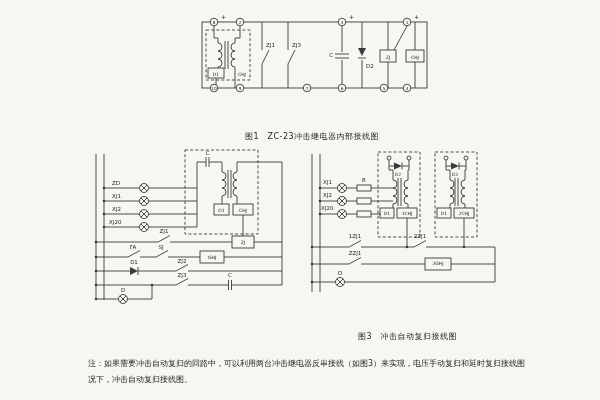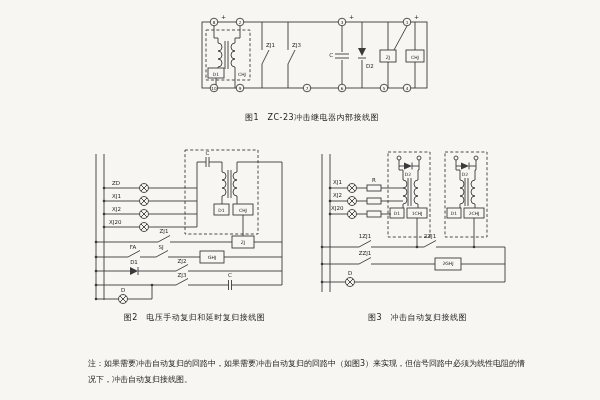--- a/index.html
+++ b/index.html
@@ -4,21 +4,21 @@
 <style>
   * { margin:0; padding:0; box-sizing:border-box; }
   html,body { width:600px; height:400px; }
   body {
     background:#f7f6f2;
     font-family:"DejaVu Sans","Liberation Sans",sans-serif;
     color:#2b2b2b; position:relative; overflow:hidden;
   }
   #page { position:absolute; inset:0; }
   .figure { position:absolute; }
-  .caption { font-size:8px; text-align:center; margin-top:0; color:#1e1e1e; letter-spacing:.5px; }
+  .caption { font-size:8px; text-align:center; margin-top:19px; color:#1e1e1e; letter-spacing:.5px; }
   #note { position:absolute; left:88px; top:356px; width:470px; font-size:8px; line-height:16px; color:#1e1e1e; }
   svg .w { stroke:#3a3a3a; stroke-width:.9; fill:none; }
   svg .dash { stroke-dasharray:3 2.2; }
   svg .ink { fill:#3a3a3a; stroke:none; }
   svg .termfill { fill:#f7f6f2; stroke:#3a3a3a; stroke-width:.9; }
   svg text { fill:#1e1e1e; font-family:"DejaVu Sans",sans-serif; }
   svg .lbl { font-size:5.5px; }
   svg .lbl-s { font-size:4.5px; }
   svg .tno { font-size:4.2px; text-anchor:middle; }
   svg .plus { font-size:6px; }
@@ -180,24 +180,23 @@
       <g>
         <rect x="118" y="109" width="24" height="12" class="w"></rect>
         <text x="130" y="117" class="lbl-s mid">GHJ</text>
       </g>
       <text x="52" y="121.5" class="lbl mid">D1</text>
       <text x="100" y="120.5" class="lbl mid">ZJ2</text>
       <text x="100" y="134.5" class="lbl mid">ZJ3</text>
       <text x="148" y="134.5" class="lbl mid">C</text>
       <text x="41" y="150" class="lbl mid">D</text>
     </svg>
-    <div class="caption">图2　电压手动复归和延时复归接线图</div>
   </section>
 
-  <section class="figure" style="left:310px;top:142px;width:215px">
+  <section class="figure" style="left:300px;top:142px;width:215px">
     <svg width="215" height="166" viewBox="0 0 215 166">
       <g>
         <path class="w" d="M12 12 V150 M20 12 V150
           M20 46 H37.5 M46.5 46 H57 M71 46 H78
           M20 59 H37.5 M46.5 59 H57 M71 59 H78
           M20 72 H37.5 M46.5 72 H57 M71 72 H78
           M78 46 H93 M78 59 H93 M78 72 H81
           M89 18 V28 H93 V38 M109 18 V28 H108 V38
           M89 24 H94 M102 24 H109 M102 20.5 V27.5
           M93 62 V66 M108 62 V66 M107 76 V105
@@ -274,17 +273,17 @@
       <g>
         <rect x="125" y="116" width="26" height="12" class="w"></rect>
         <text x="138" y="123.3" class="lbl-s mid">2GHJ</text>
       </g>
       <text x="40" y="133" class="lbl mid">D</text>
     </svg>
     <div class="caption">图3　冲击自动复归接线图</div>
   </section>
 
   <div id="note">
-    <span>注：如果需要冲击自动复归的回路中，如果需要冲击自动复归的回路中（如图3）来实现，但信号回路中必须为线性电阻的情</span><br>
+    <span>注：如果需要冲击自动复归的回路中，可以利用两台冲击继电器反串接线（如图3）来实现，电压手动复归和延时复归接线图</span><br>
     <span>况下，冲击自动复归接线图。</span>
   </div>
 
 </div>
 
 </body></html>

